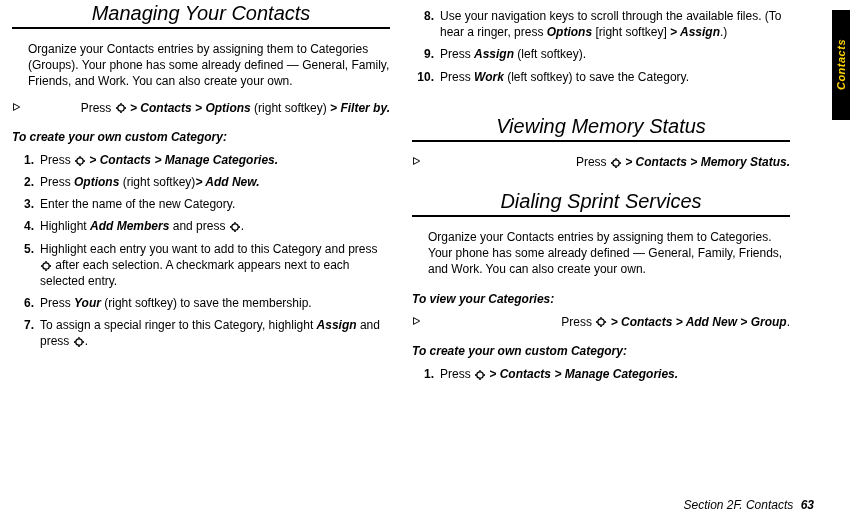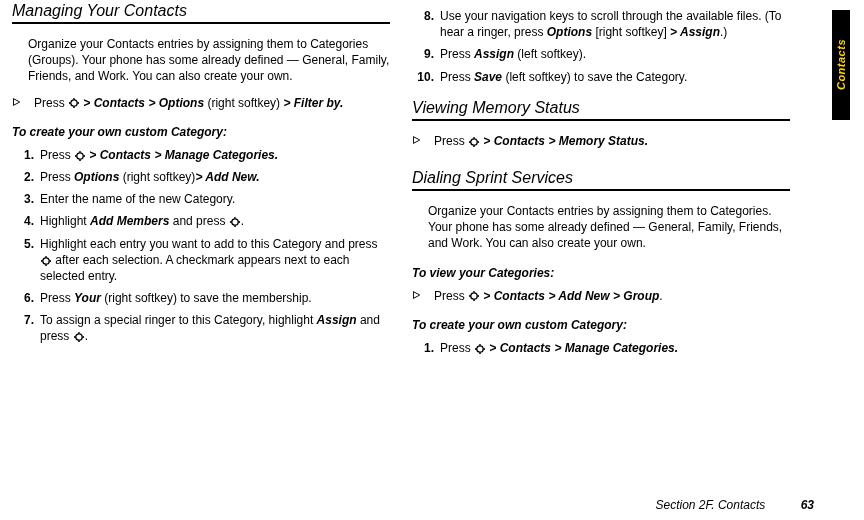--- a/index.html
+++ b/index.html
@@ -15,43 +15,45 @@
   }
   .page {
     display: flex;
     padding: 2px 50px 0 12px;
     gap: 22px;
   }
   .col {
     width: 378px;
   }
   h2 {
-    font-size: 16px;
+    font-size: 20px;
     font-style: italic;
     font-weight: normal;
     margin: 0 0 4px 0;
     border-bottom: 2px solid #000;
     padding-bottom: 2px;
+    text-align: center;
   }
   .para {
     margin: 12px 0 10px 16px;
     line-height: 1.35;
   }
   .bullet-row {
     display: flex;
     margin: 2px 0;
     line-height: 1.35;
   }
   .bullet-sym {
     width: 22px;
     flex-shrink: 0;
     font-size: 11px;
   }
   .bullet-text {
     flex: 1;
+    text-align: right;
   }
   .subhead {
     font-style: italic;
     font-weight: bold;
     margin: 14px 0 8px 0;
   }
   .step {
     display: flex;
     margin: 6px 0;
     line-height: 1.35;
@@ -70,21 +72,21 @@
   .nav-icon {
     display: inline-block;
     vertical-align: middle;
   }
   .footer {
     position: absolute;
     bottom: 8px;
     right: 50px;
     font-style: italic;
   }
-  .footer .pn { font-weight: bold; margin-left: 32px; }
+  .footer .pn { font-weight: bold; margin-left: 4px; }
   .sidetab {
     position: absolute;
     right: 14px;
     top: 10px;
     width: 18px;
     height: 110px;
     background: #000;
     display: flex;
     align-items: center;
     justify-content: center;
@@ -219,25 +221,25 @@
     <div class="step">
       <div class="step-num">9.</div>
       <div class="step-text">
         <span>Press </span><span class="bi">Assign</span><span> (left softkey).</span>
       </div>
     </div>
 
     <div class="step">
       <div class="step-num">10.</div>
       <div class="step-text">
-        <span>Press </span><span class="bi">Save</span><span> (left softkey) to save the Category.</span>
-      </div>
-    </div>
-
-    <h2 style="margin-top:14px">Viewing Memory Status</h2>
+        <span>Press </span><span class="bi">Work</span><span> (left softkey) to save the Category.</span>
+      </div>
+    </div>
+
+    <h2 style="margin-top:30px">Viewing Memory Status</h2>
 
     <div class="bullet-row" style="margin-top:12px">
       <div class="bullet-sym">ᐅ</div>
       <div class="bullet-text">
         <span>Press </span>
         <svg class="nav-icon" width="12" height="12" viewBox="0 0 12 12">
             <circle cx="6" cy="6" r="3.2" fill="none" stroke="#000" stroke-width="1.3"></circle>
             <circle cx="6" cy="1.8" r="0.9"></circle>
             <circle cx="6" cy="10.2" r="0.9"></circle>
             <circle cx="1.8" cy="6" r="0.9"></circle>

